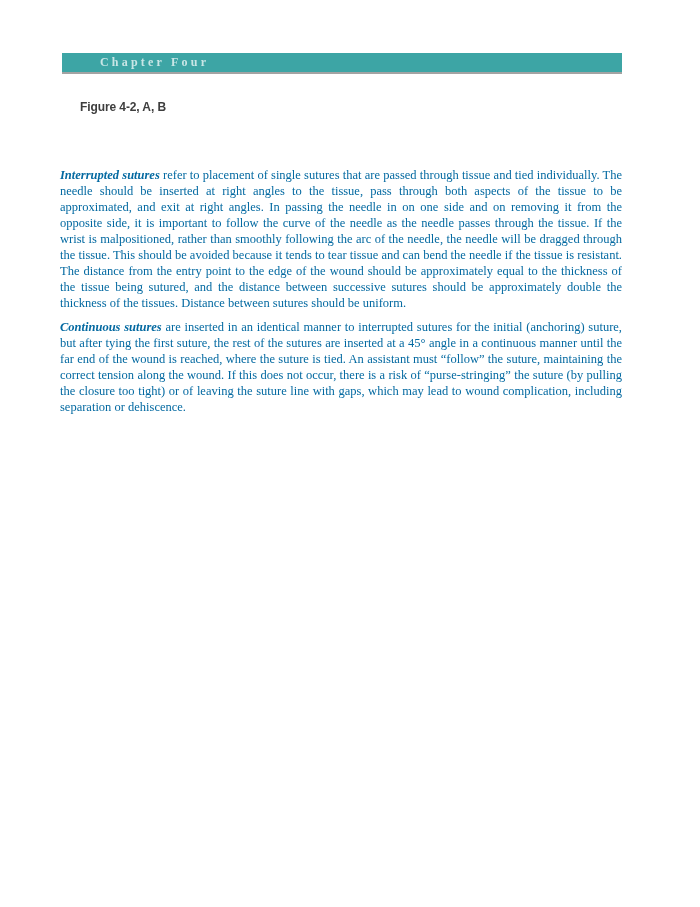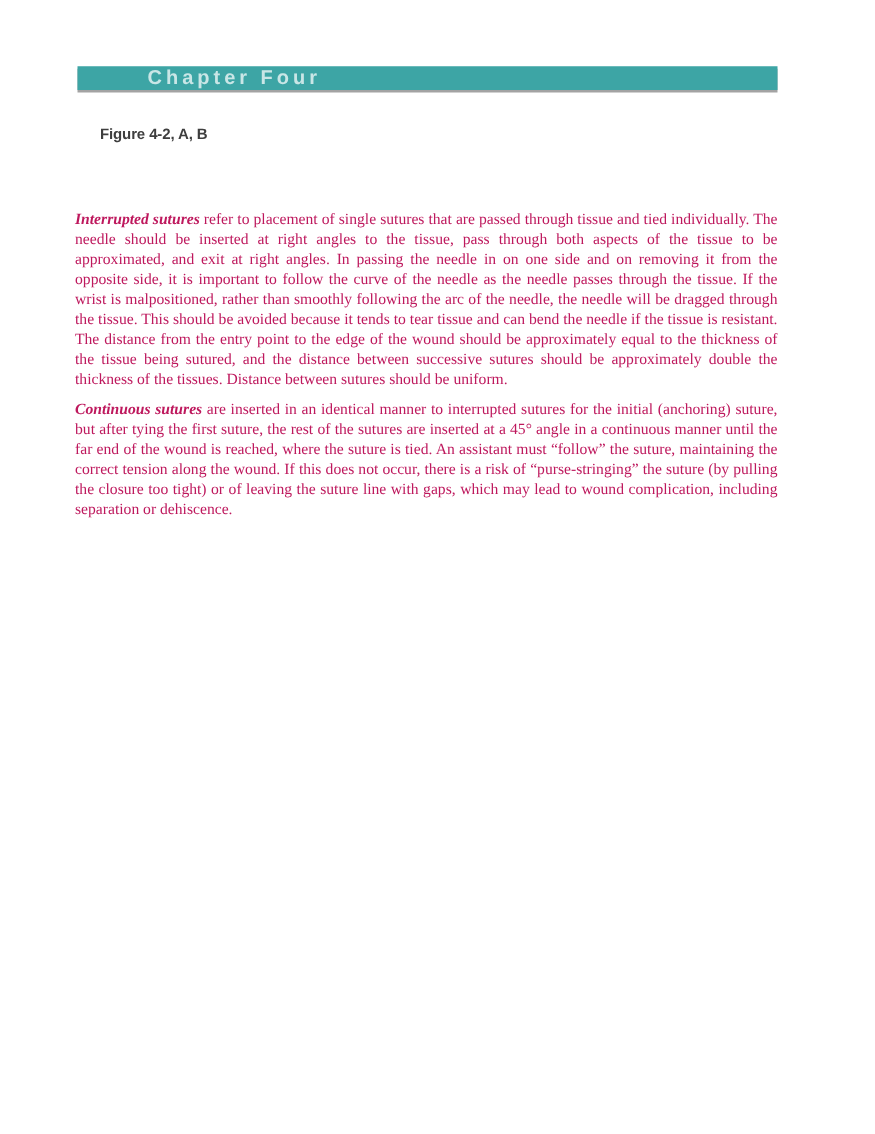--- a/index.html
+++ b/index.html
@@ -33,27 +33,27 @@
     font-weight: bold;
     font-size: 11.5px;
     display: flex;
     align-items: center;
     justify-content: center;
     letter-spacing: 0.5px;
     margin-top: 35px;
   }
   .chapter-title {
     color: #c9e6e6;
-    font-family: Liberation Sans, sans-serif;
+    font-family: Liberation Serif, serif;
     font-weight: bold;
-    font-size: 16px;
+    font-size: 12px;
     letter-spacing: 3.2px;
     display: flex;
     align-items: center;
-    margin-left: 20px;
+    margin-left: 2px;
     white-space: nowrap;
   }
   .figure-caption {
     position: absolute;
     left: 60px;
     top: 100px;
     font-family: "Liberation Sans", sans-serif;
     font-weight: bold;
     font-size: 12px;
     color: #3e3e3e;
@@ -76,21 +76,21 @@
     left: 60px;
     top: 167px;
     width: 562px;
   }
   .text-column p {
     margin: 0 0 8px 0;
     font-family: "Liberation Serif", serif;
     font-size: 12.5px;
     line-height: 16px;
     text-align: justify;
-    color: #be185d;
+    color: #0369a1;
   }
   .text-column p .lead {
     font-style: italic;
     font-weight: bold;
   }
 </style>
 </head>
 <body>
 
 <div class="page">

